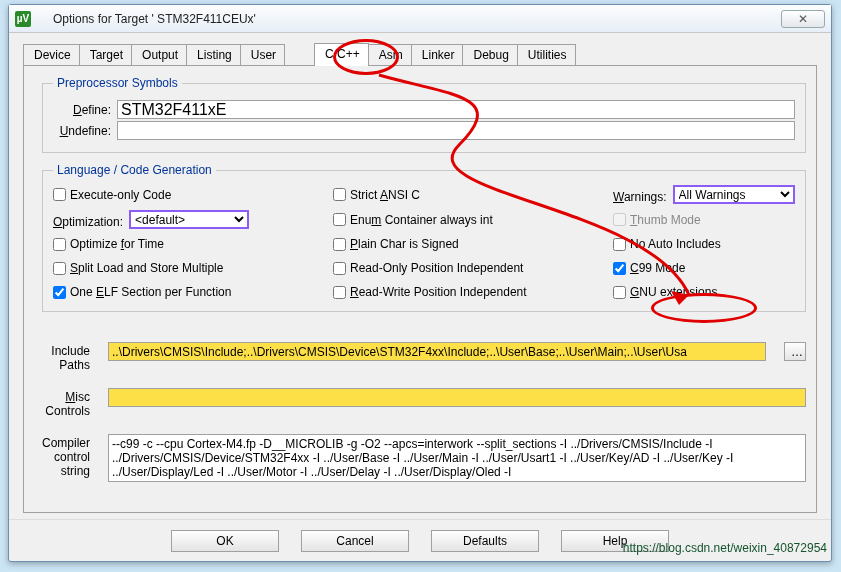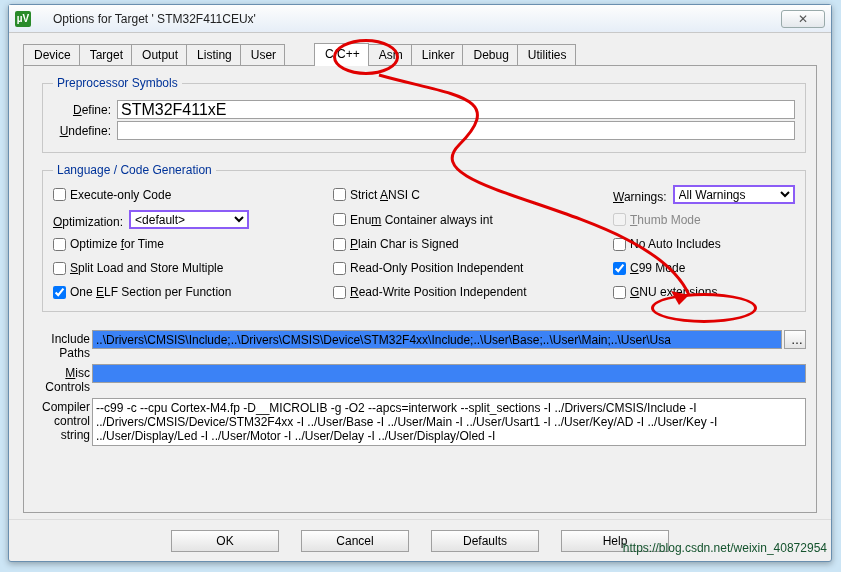--- a/index.html
+++ b/index.html
@@ -122,27 +122,27 @@
   .chk input { margin: 0; width: 13px; height: 13px; }
   .optline { display: flex; align-items: flex-end; gap: 6px; }
   select.combo {
     height: 19px;
     border: 2px solid #8b5cf6;
     background: #fff;
     font-size: 12px;
   }
   .disabled { color: #888; }
   .bottomarea { padding-top: 4px; }
-  .fieldrow { display: flex; align-items: flex-start; margin: 4px 0; gap: 2px; }
+  .fieldrow { display: flex; align-items: flex-start; margin: 16px 0; gap: 18px; }
   .fieldrow .flabel { width: 56px; text-align: right; padding-top: 2px; }
   .fieldrow input[type="text"] {
     flex: 1;
     height: 19px;
     border: 1px solid #a0a0a0;
-    background: #3b82f6;
+    background: #fde047;
     font-size: 12px;
     padding: 0 3px;
     font-family: inherit;
   }
   .fieldrow button.browse {
     width: 22px; height: 19px;
     border: 1px solid #a0a0a0;
     background: linear-gradient(#fefefe,#e4e4e4);
     cursor: pointer;
     font-size: 12px;

